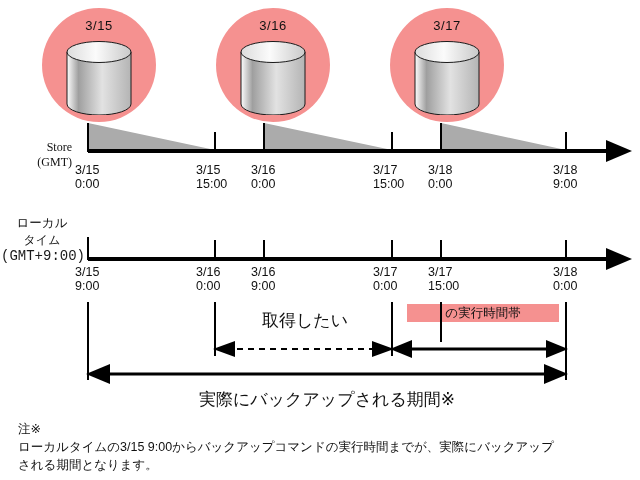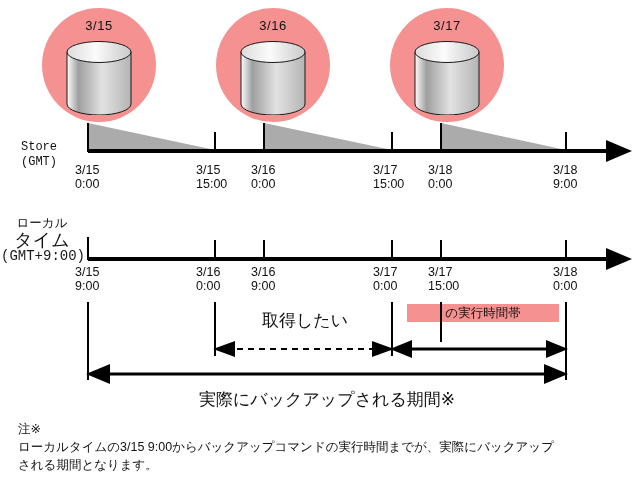--- a/index.html
+++ b/index.html
@@ -23,22 +23,22 @@
     position:absolute;top:10px;left:0;width:100%;
     text-align:center;font-size:13px;letter-spacing:0.5px;
     font-family:"Liberation Sans","DejaVu Sans",sans-serif;
     color:#111;
   }
   .store-node svg{position:absolute;left:50%;top:33px;transform:translateX(-50%);}
 
   
   .axis-name{
     position:absolute;
-    font-family:Liberation Mono, monospace;
-    font-size:12px;line-height:15px;color:#111;text-align:center;
+    font-family:Liberation Serif, serif;
+    font-size:12px;line-height:15px;color:#111;text-align:right;
   }
   .axis-name.jp{
     font-family:"Liberation Sans","DejaVu Sans",sans-serif;
     text-align:center;
   }
   .tick-label{
     position:absolute;font-size:12.5px;line-height:14px;color:#111;
     white-space:nowrap;
   }
 
@@ -170,21 +170,21 @@
     <div>3/18</div>
     <div>0:00</div>
   </div>
   <div class="tick-label" style="left:553px;top:163px;">
     <div>3/18</div>
     <div>9:00</div>
   </div>
 
   <div class="axis-name jp" style="left:0px;top:215px;width:84px;">
     <div style="font-size:12.5px;line-height:17px;">ローカル</div>
-    <div style="font-size:18px;line-height:17px;">タイム</div>
+    <div style="font-size:12px;line-height:17px;">タイム</div>
     <div style="font-size:11.5px;line-height:16px;font-family:'Liberation Mono','DejaVu Sans Mono',monospace;"></div>
   </div>
   <div class="abs" style="left:0px;top:249px;width:86px;text-align:center;font-size:14px;line-height:15px;font-family:'Liberation Mono','DejaVu Sans Mono',monospace;">(GMT+9:00)</div>
 
   <svg class="abs" style="left:0;top:234px;" width="640" height="36">
     <line x1="88" y1="3" x2="88" y2="26" stroke="#000" stroke-width="2"></line>
     <line x1="215" y1="6" x2="215" y2="26" stroke="#000" stroke-width="2"></line>
     <line x1="264" y1="6" x2="264" y2="26" stroke="#000" stroke-width="2"></line>
     <line x1="392" y1="6" x2="392" y2="26" stroke="#000" stroke-width="2"></line>
     <line x1="441" y1="6" x2="441" y2="26" stroke="#000" stroke-width="2"></line>

